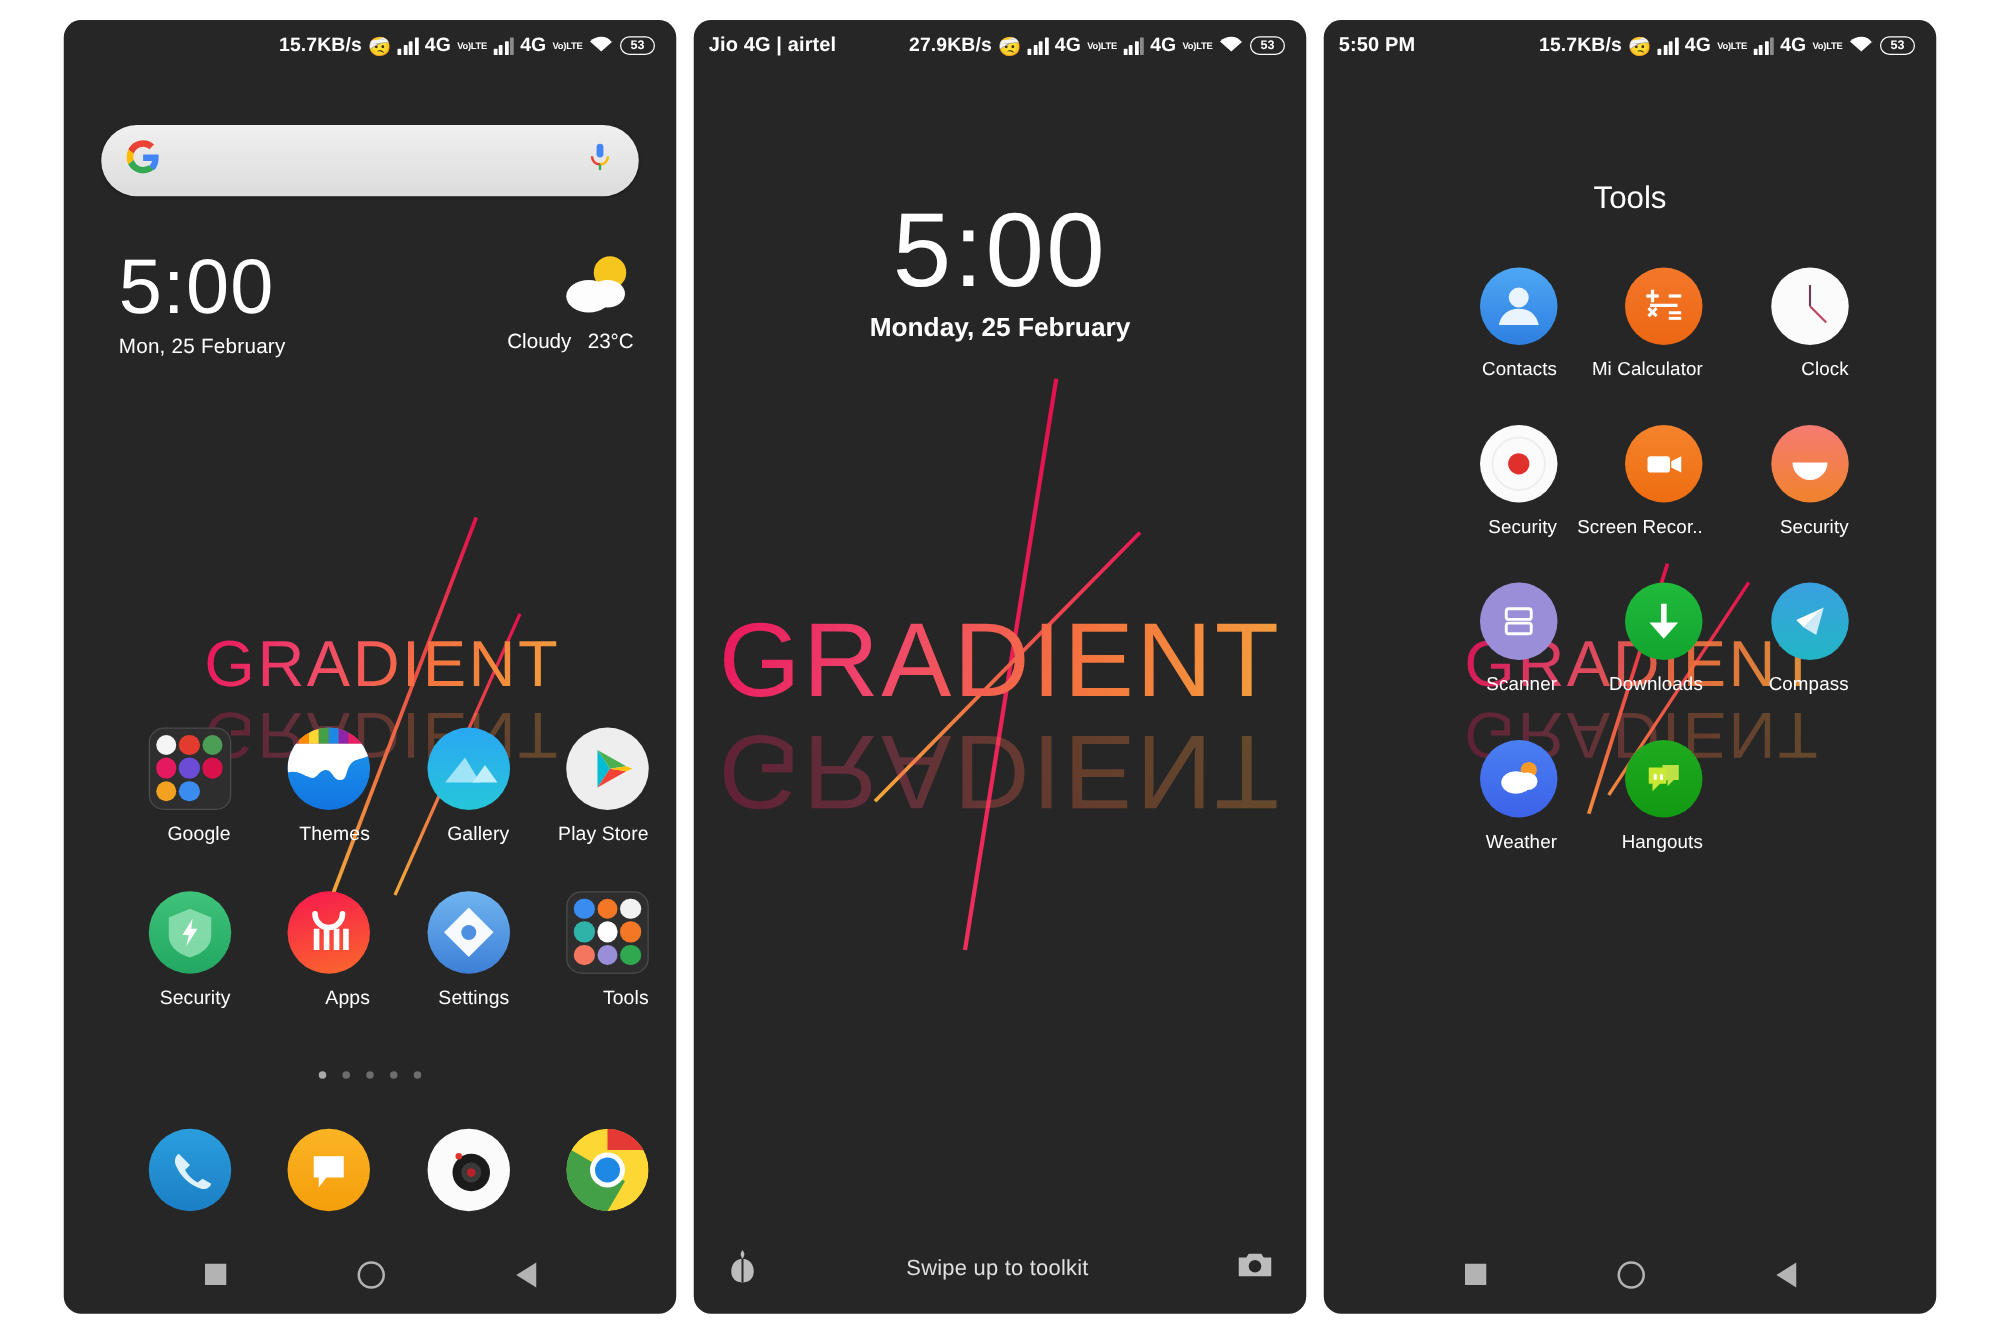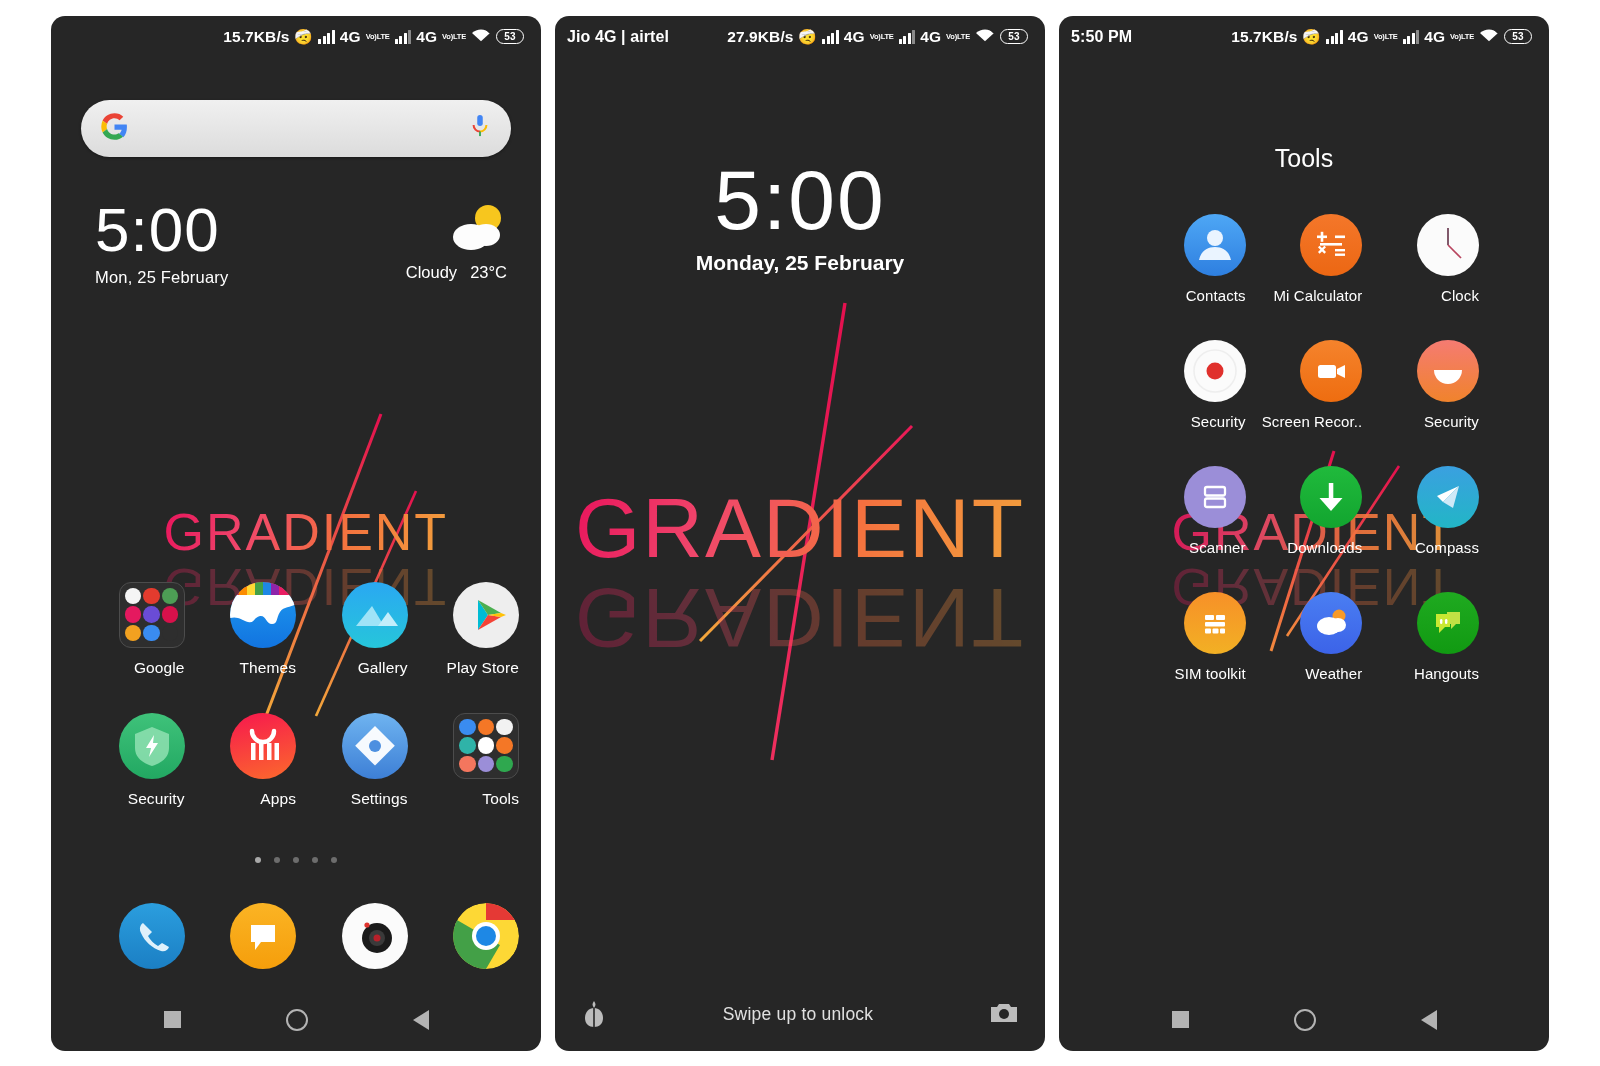--- a/index.html
+++ b/index.html
@@ -504,21 +504,21 @@
     </div>
 
     <div class="lockbar">
       <span>
         <svg width="26" height="30" viewBox="0 0 26 30">
           <path d="M13 3c2 3 2 4 0 7-2-3-2-4 0-7z" fill="#bcbcbc"></path>
           <path d="M13 10c5 0 9 4 9 10s-4 9-9 9-9-3-9-9 4-10 9-10z" fill="#bcbcbc"></path>
           <path d="M13 10v19" stroke="#262626" stroke-width="1.6"></path>
         </svg>
       </span>
-      <span class="hint">Swipe up to unlock</span>
+      <span class="hint">Swipe up to toolkit</span>
       <span>
         <svg width="30" height="24" viewBox="0 0 30 24">
           <path d="M2 6h6l2-3h10l2 3h6v15H2z" fill="#bcbcbc"></path>
           <circle cx="15" cy="13" r="5" fill="#262626"></circle>
         </svg>
       </span>
     </div>
   </div>
 
   <div class="phone">
@@ -671,35 +671,20 @@
       <div class="app">
         <div class="ico" style="background:linear-gradient(180deg,#3aa0e0,#22b6c6)">
           <svg class="fill" viewBox="0 0 62 62">
             <path d="M42 20 26 36l-6-6z" fill="#fff"></path>
             <path d="M42 20 26 36l10 6z" fill="#cfe9f7"></path>
           </svg>
         </div>
         <div class="ilabel">Compass</div>
       </div>
 
-      <div class="app">
-        <div class="ico" style="background:linear-gradient(180deg,#f79028,#f2b024)">
-          <svg class="fill" viewBox="0 0 62 62">
-            <g fill="#fff">
-              <rect x="21" y="23" width="9" height="5" rx="1"></rect>
-                <rect x="32" y="23" width="9" height="5" rx="1"></rect>
-              <rect x="21" y="30" width="20" height="4.4" rx="1"></rect>
-              <rect x="21" y="36.5" width="6" height="5" rx="1"></rect>
-                <rect x="28.5" y="36.5" width="6" height="5" rx="1"></rect>
-                <rect x="36" y="36.5" width="5" height="5" rx="1"></rect>
-            </g>
-          </svg>
-        </div>
-        <div class="ilabel">SIM toolkit</div>
-      </div>
 
       <div class="app">
         <div class="ico" style="background:linear-gradient(180deg,#4a7ef2,#3c63e8)">
           <svg class="fill" viewBox="0 0 62 62">
             <circle cx="39" cy="24" r="6.5" fill="#f79a28"></circle>
             <ellipse cx="29" cy="34" rx="12" ry="9" fill="#fff"></ellipse>
             <ellipse cx="38" cy="33" rx="8" ry="7" fill="#fff"></ellipse>
           </svg>
         </div>
         <div class="ilabel">Weather</div>

